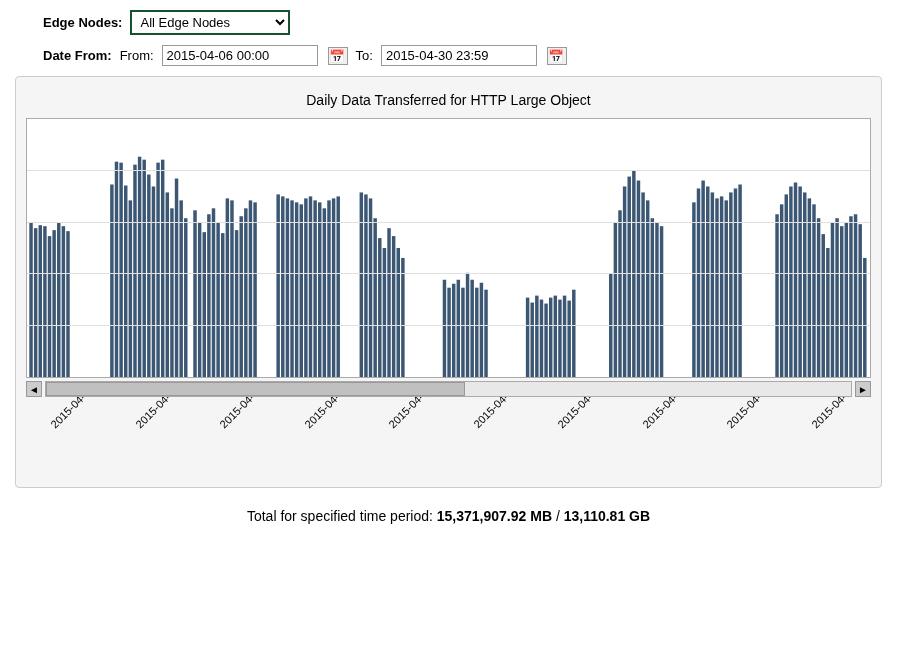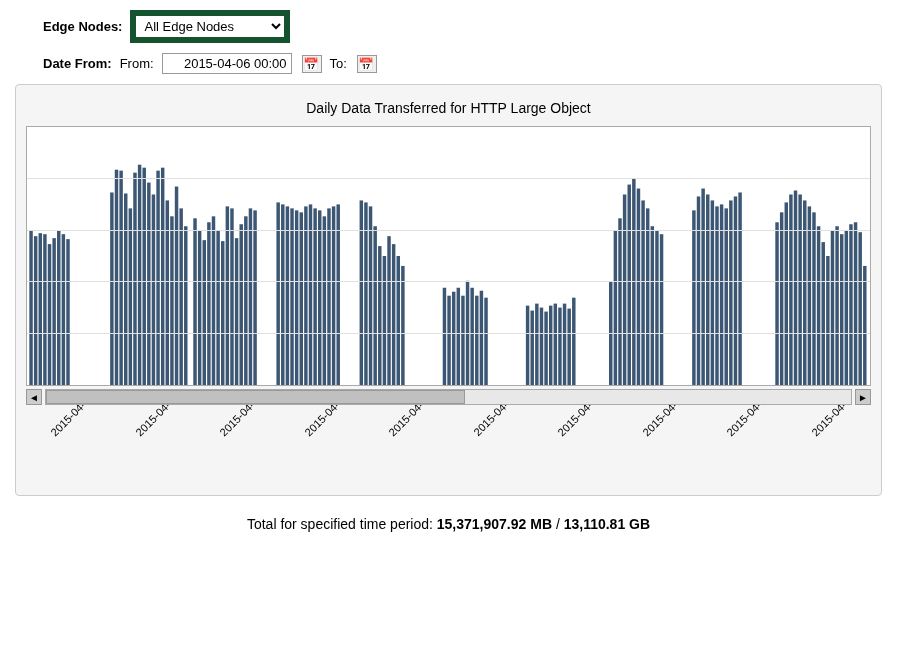--- a/index.html
+++ b/index.html
@@ -20,30 +20,29 @@
       gap: 8px;
     }
     .control-label {
       font-weight: bold;
       white-space: nowrap;
       padding-left: 28px;
     }
     select {
       padding: 2px 4px;
       font-size: 13px;
-      border: 6px solid #14532d;
+      border: 2px solid #14532d;
       background: #fff;
       min-width: 160px;
     }
     input[type="text"] {
       padding: 2px 4px;
       font-size: 13px;
       border: 1px solid #999;
-      width: 130px;
-      text-align: right;
+      width: 156px;
     }
     .chart-container {
       border: 1px solid #ccc;
       background: #f5f5f5;
       border-radius: 4px;
       padding: 15px 10px 10px 10px;
       margin-top: 10px;
     }
     .chart-title {
       text-align: center;
@@ -196,20 +195,21 @@
   <div class="control-row">
     <span class="control-label">Edge Nodes:</span>
     <select><option>All Edge Nodes</option></select>
   </div>
   <div class="control-row">
     <span class="control-label">Date From:</span>
     <span>From:</span>
     <input type="text" value="2015-04-06 00:00" style="">
     <span class="date-icon" title="calendar">📅</span>
     <span>To:</span>
+    <input type="text" value="2015-04-30 23:59" style="">
     <span class="date-icon" title="calendar">📅</span>
   </div>
 </div>
 
 <div class="chart-container">
   <div class="chart-title">Daily Data Transferred for HTTP Large Object</div>
 
   <div class="chart-area">
 
 

